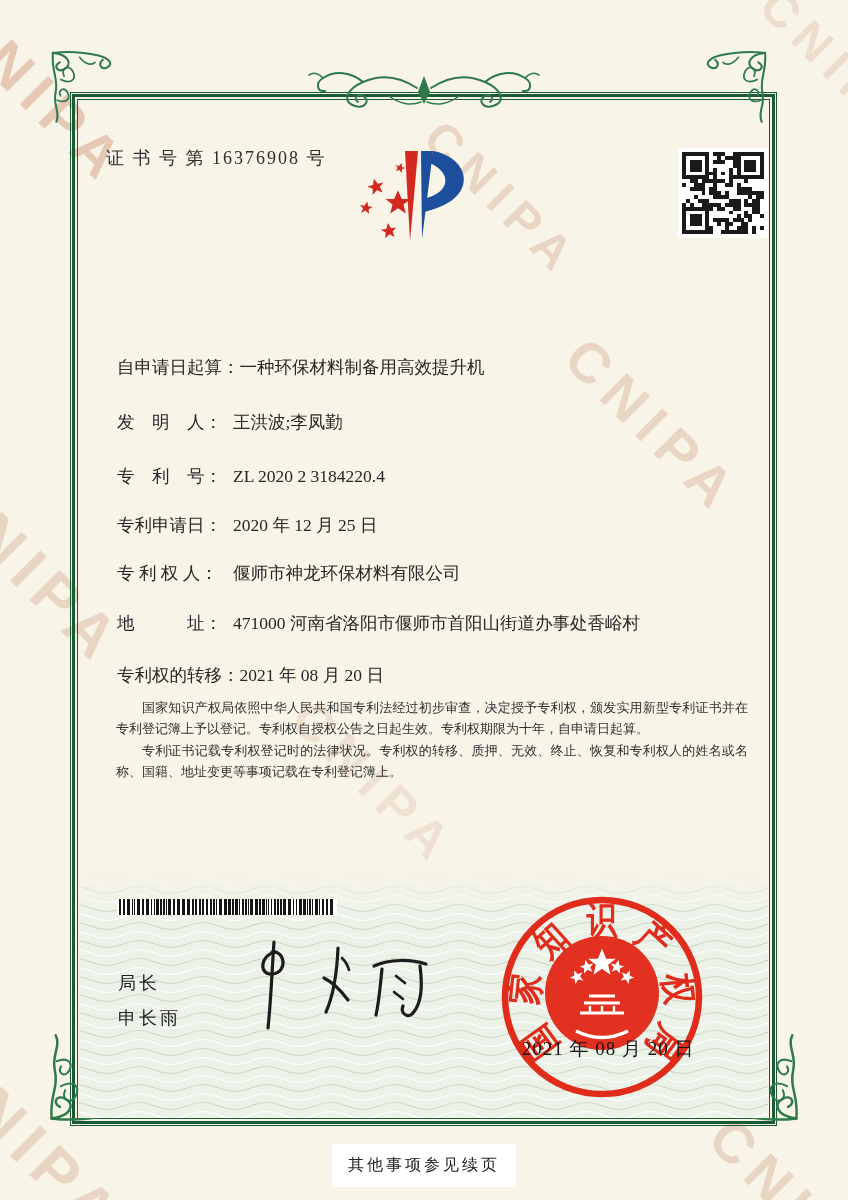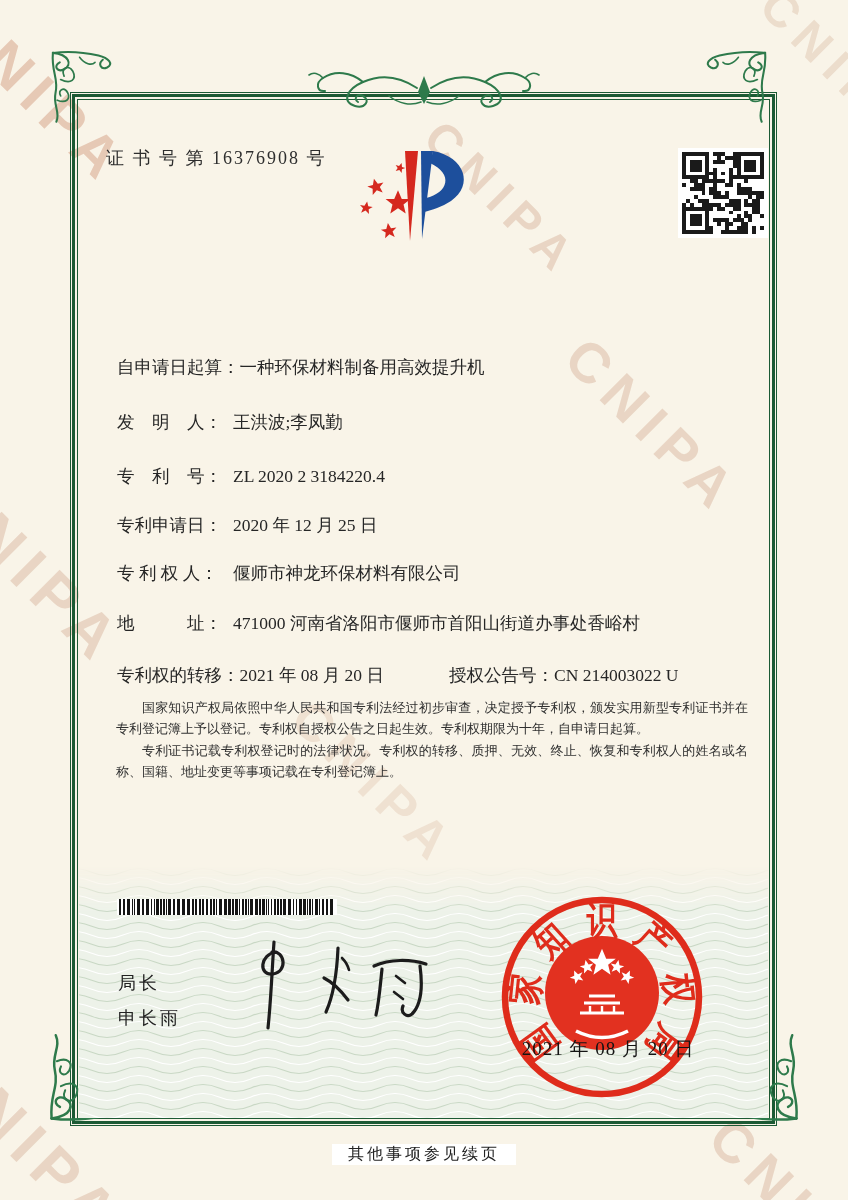--- a/index.html
+++ b/index.html
@@ -67,21 +67,21 @@
   .seal svg{position:absolute;inset:0;}
   .seal-arc{position:absolute;inset:0;}
   .seal-arc span{position:absolute;left:50%;top:50%;font-size:29px;font-weight:700;
                  color:#df2c1b;font-family:"Liberation Serif",serif;}
   .seal-date{position:absolute;left:518px;top:1036px;width:180px;text-align:center;z-index:4;
              font-size:19px;color:#141414;letter-spacing:1px;white-space:nowrap;}
   
   .page-no{position:absolute;left:0;top:1097px;width:100%;text-align:center;z-index:2;
            font-size:15px;letter-spacing:2px;color:#333;}
   .note{position:absolute;left:50%;transform:translateX(-50%);top:1144px;z-index:2;
-        background:#fff;padding:0 16px;font-size:16px;letter-spacing:3px;color:#222;}
+        background:#fff;padding:11px 16px;font-size:16px;letter-spacing:3px;color:#222;}
 </style>
 </head>
 <body>
 
 <div class="page">
 
   <span class="wm wm1">CNIPA</span>
   <span class="wm wm2">CNIPA</span>
   <span class="wm wm3">CNIPA</span>
   <span class="wm wm4">CNIPA</span>
@@ -342,21 +342,20 @@
     <div class="row"><span class="lb">自申请日起算：</span><span>一种环保材料制备用高效提升机</span></div>
     <div class="row"><span class="lb">发　明　人：</span><span>王洪波;李凤勤</span></div>
     <div class="row"><span class="lb">专　利　号：</span><span>ZL 2020 2 3184220.4</span></div>
     <div class="row"><span class="lb">专利申请日：</span><span>2020 年 12 月 25 日</span></div>
     <div class="row"><span class="lb">专 利 权 人：</span><span>偃师市神龙环保材料有限公司</span></div>
     <div class="row"><span class="lb">地　　　址：</span><span>471000  河南省洛阳市偃师市首阳山街道办事处香峪村</span></div>
   </div>
 
   <div class="grant">
     <span>专利权的转移：</span><span>2021 年 08 月 20 日</span>
-    <span class="g2"><span>授权公告号：</span><span>CN 214003022 U</span></span>
   </div>
 
   <div class="paras">
     <p>国家知识产权局依照中华人民共和国专利法经过初步审查，决定授予专利权，颁发实用新型专利证书并在专利登记簿上予以登记。专利权自授权公告之日起生效。专利权期限为十年，自申请日起算。</p>
     <p>专利证书记载专利权登记时的法律状况。专利权的转移、质押、无效、终止、恢复和专利权人的姓名或名称、国籍、地址变更等事项记载在专利登记簿上。</p>
   </div>
 
   <div class="barcode">
       <i style="left: 2px; width: 2px;"></i>
       <i style="left: 6px; width: 2px;"></i>

